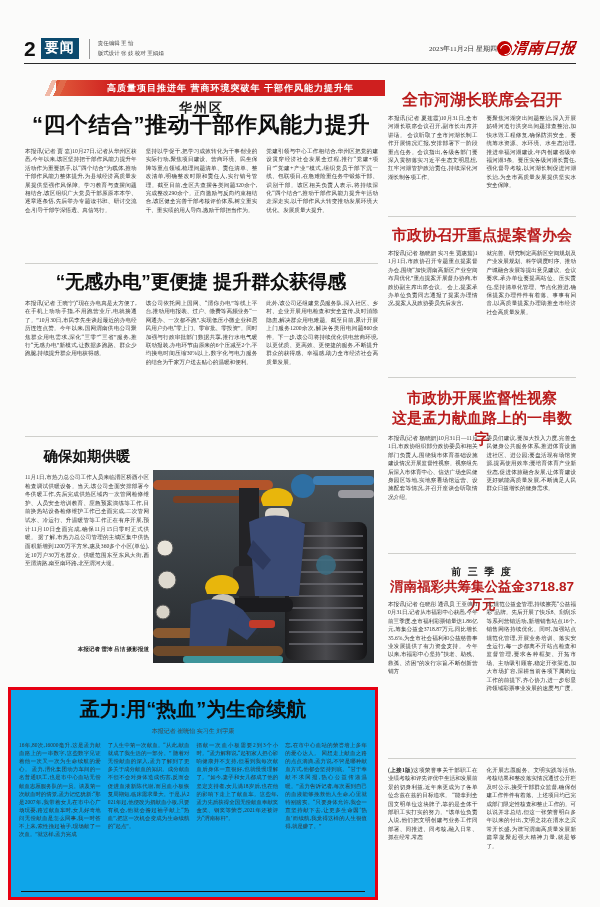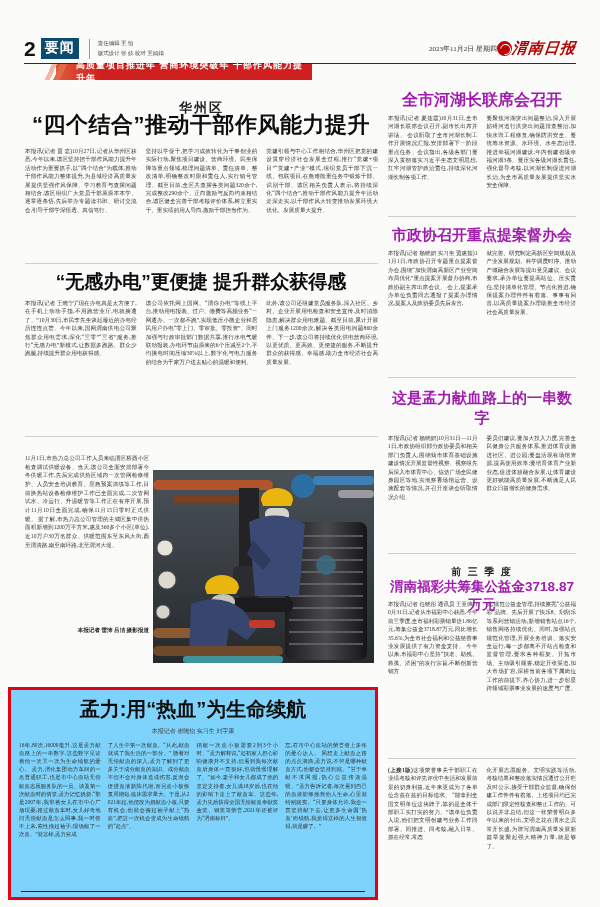--- a/index.html
+++ b/index.html
@@ -20,21 +20,21 @@
   .credits { font-size:5.5px; color:#444; line-height:1.7; }
   .hdr-right { margin-left:auto; display:flex; align-items:center; }
   .hdr-date { font-size:7px; color:#333; }
   .emblem { width:15px; height:15px; border-radius:50%; background:#c00000; position:relative; }
   .emblem::after { content:""; position:absolute; left:3px; top:3px; width:9px; height:9px;
                    border-radius:50%; border:1.5px solid #fff; border-left-color:transparent; transform:rotate(-35deg); }
   .masthead-txt { font-family:"Liberation Serif",serif; font-weight:bold; font-style:italic;
                   font-size:15px; color:#b40000; letter-spacing:1px; transform:skew(-6deg); }
 
   
-  .banner { top:64px; left:56px; width:256px; height:16px; background:linear-gradient(90deg,#e05a3a,#cf1f1f 18%);
+  .banner { top:80px; left:56px; width:329px; height:16px; background:linear-gradient(90deg,#e05a3a,#cf1f1f 18%);
             color:#fff; font-family:"Liberation Sans",sans-serif; font-weight:bold; font-size:9px;
             display:flex; align-items:center; justify-content:center; letter-spacing:1px;padding-left:20px; }
   .banner .slash { position:absolute; left:-14px; top:0; width:26px; height:16px;
      background:linear-gradient(115deg,transparent 30%,#f0b8a6 30%,#f0b8a6 45%,transparent 45%,transparent 55%,#e06a4a 55%,#e06a4a 75%,transparent 75%); }
   .kicker1 { top:99px; left:25px; width:353px; text-align:center; font-size:13px; font-weight:bold; color:#222; letter-spacing:2px; }
   .headline1 { top:110px; left:16px; width:370px; text-align:center; font-family:"Liberation Sans",sans-serif;
                font-weight:bold; font-size:22px; color:#0d0d0d; letter-spacing:0.5px; }
   .bodyrow { display:flex; gap:9px; }
   .bodycol { flex:1; font-size:5.6px; line-height:1.5; text-align:justify; color:#333; word-break:break-all; }
   .art1-body { top:147px; left:25px; width:353px; height:113px; overflow:hidden; }
@@ -46,30 +46,30 @@
   .rule2 { top:436px; left:25px; width:353px; }
 
   
   .heat { top:447px; left:25px; width:124px; }
   .heat-h { text-align:center; font-family:"Liberation Sans",sans-serif; font-weight:bold; font-size:14.5px; line-height:1.3; color:#111; }
   .heat-body { margin-top:7px; font-size:5.6px; line-height:1.55; text-align:justify; color:#333; word-break:break-all; height:170px; overflow:hidden; }
   .heat-credit { margin-top:3px; text-align:right; font-size:5.6px; font-weight:bold; color:#222; }
   .photo { top:470px; left:153px; width:221px; height:193px; background:#3b4044; overflow:hidden; }
 
   
-  .redbox { top:687px; left:8px; width:370px; height:213px; border:3.5px solid #e60012; background:#7dd3fc; padding:6px 8px 0; }
+  .redbox { top:687px; left:8px; width:370px; height:213px; border:3.5px solid #e60012; background:#0ea5e9; padding:6px 8px 0; }
   .mengli-h { text-align:center; font-family:"Liberation Sans",sans-serif; font-weight:bold; font-size:20px; color:#0d0d0d; }
   .mengli-by { text-align:center; font-size:6px; color:#444; margin:4px 0 5px; }
   .mengli-cols { display:flex; gap:7px; height:146px; overflow:hidden; }
   .mengli-cols .bodycol { font-size:5.4px; }
   .box-rule { position:absolute; left:10px; right:10px; bottom:5px; height:1px; background:#1a1a1a; }
 
   
   .rcol-rule { left:388px; width:188px; }
-  .rhead { left:388px; width:188px; text-align:center; font-family:"Liberation Sans",sans-serif; font-weight:bold; color:#a21caf; }
+  .rhead { left:388px; width:188px; text-align:center; font-family:"Liberation Sans",sans-serif; font-weight:bold; color:#b91c1c; }
   .rbody { left:388px; width:188px; overflow:hidden; }
   .rbody .bodycol { font-size:5.6px; }
   .r1h { top:90px; font-size:16px; }
   .r1b { top:114px; height:96px; }
   .rr1 { top:216px; }
   .r2h { top:226px; font-size:15px; }
   .r2b { top:249px; height:121px; }
   .rr2 { top:377px; }
   .r3h { top:388px; font-size:15px; line-height:1.35; }
   .r3b { top:434px; height:112px; }
@@ -115,20 +115,21 @@
 
 <div class="abs headline2">“无感办电”更便捷  提升群众获得感</div>
 <div class="abs art2-body bodyrow">
   <div class="bodycol">本报讯(记者 王晓宁)“现在办电真是太方便了,在手机上动动手指,不用跑营业厅,电就接通了。”10月30日,市民李先生谈起最近的办电经历连连点赞。今年以来,国网渭南供电公司聚焦群众用电需求,深化“三零”“三省”服务,推行“无感办电”新模式,让数据多跑路、群众少跑腿,持续提升群众用电获得感。</div>
   <div class="bodycol">该公司依托网上国网、“渭你办电”等线上平台,推动用电报装、过户、缴费等高频业务“一网通办、一次都不跑”,实现低压小微企业和居民用户办电“零上门、零审批、零投资”。同时加强与行政审批部门数据共享,推行水电气暖联动报装,办电环节由原来的6个压减至2个,平均接电时间压缩30%以上,数字化与电力服务的结合为千家万户送去贴心的温暖和便利。</div>
   <div class="bodycol">此外,该公司还组建党员服务队,深入社区、乡村、企业开展用电检查和安全宣传,及时消除隐患,解决群众用电难题。截至目前,累计开展上门服务1200余次,解决各类用电问题860余件。下一步,该公司将持续优化供电营商环境,以更优质、更高效、更便捷的服务,不断提升群众的获得感、幸福感,助力全市经济社会高质量发展。</div>
 </div>
 <div class="abs rule rule2"></div>
 
 <div class="abs heat">
+  <div class="heat-h">确保如期供暖</div>
   <div class="heat-body">11月1日,市热力总公司工作人员来临渭区桥西小区检查调试供暖设备。当天,该公司全面安排部署今冬供暖工作,先后完成供热区域内一次管网检修维护、人员安全培训教育、应急预案演练等工作,目前换热站设备检修维护工作已全面完成,二次管网试水、冷运行、升温暖管等工作正在有序开展,预计11月10日全面完成,确保11月15日零时正式供暖。  据了解,市热力总公司管理的主城区集中供热面积新增到1200万平方米,惠及360多个小区(单位),近10万户30万名群众。供暖范围东至东风大街,西至渭清路,南至南环路,北至渭河大堤。</div>
   <div class="heat-credit">本报记者 雷沛 吕洁 摄影报道</div>
 </div>
 
 <div class="abs photo">
   <svg width="221" height="193" viewBox="0 0 221 193">
     <defs>
       <linearGradient id="bg" x1="0" y1="0" x2="0" y2="1">
         <stop offset="0" stop-color="#4a5258"></stop>
           <stop offset="1" stop-color="#26292c"></stop>
@@ -207,20 +208,21 @@
 <div class="abs rule rcol-rule rr1"></div>
 
 <div class="abs rhead r2h">市政协召开重点提案督办会</div>
 <div class="abs rbody r2b bodyrow">
   <div class="bodycol">本报讯(记者 杨晓妍 实习生 贾惠茹)11月1日,市政协召开专题重点提案督办会,围绕“加快渭南高新区产业空间布局优化”重点提案开展督办协商,市政协副主席出席会议。  会上,提案承办单位负责同志通报了提案办理情况,提案人及政协委员先后发言,</div>
   <div class="bodycol">就完善、研究制定高新区空间规划及产业发展规划、科学调度时序、推动产城融合发展等提出意见建议。会议要求,承办单位要提高站位、压实责任,坚持清单化管理、节点化推进,确保提案办理件件有着落、事事有回音,以高质量提案办理助推全市经济社会高质量发展。</div>
 </div>
 <div class="abs rule rcol-rule rr2"></div>
 
 <div class="abs rhead r3h">
+  <div>市政协开展监督性视察</div>
   <div>这是孟力献血路上的一串数字</div>
 </div>
 <div class="abs rbody r3b bodyrow">
   <div class="bodycol">本报讯(记者 杨晓妍)10月31日—11月1日,市政协组织部分政协委员和相关部门负责人,围绕我市体育基础设施建设情况开展监督性视察。视察组先后深入市体育中心、信达广场全民健身园区等地,实地察看场馆运营、设施配套等情况,并召开座谈会听取情况介绍。</div>
   <div class="bodycol">委员们建议,要加大投入力度,完善全民健身公共服务体系,推进体育设施进社区、进公园;要盘活现有场馆资源,提高使用效率;要培育体育产业新业态,促进体旅融合发展,让体育建设更好赋能高质量发展,不断满足人民群众日益增长的健身需求。</div>
 </div>
 <div class="abs rule rcol-rule rr3"></div>
 
 <div class="abs r4k">前 三 季 度</div>
 <div class="abs rhead r4h">渭南福彩共筹集公益金3718.87万元</div>

